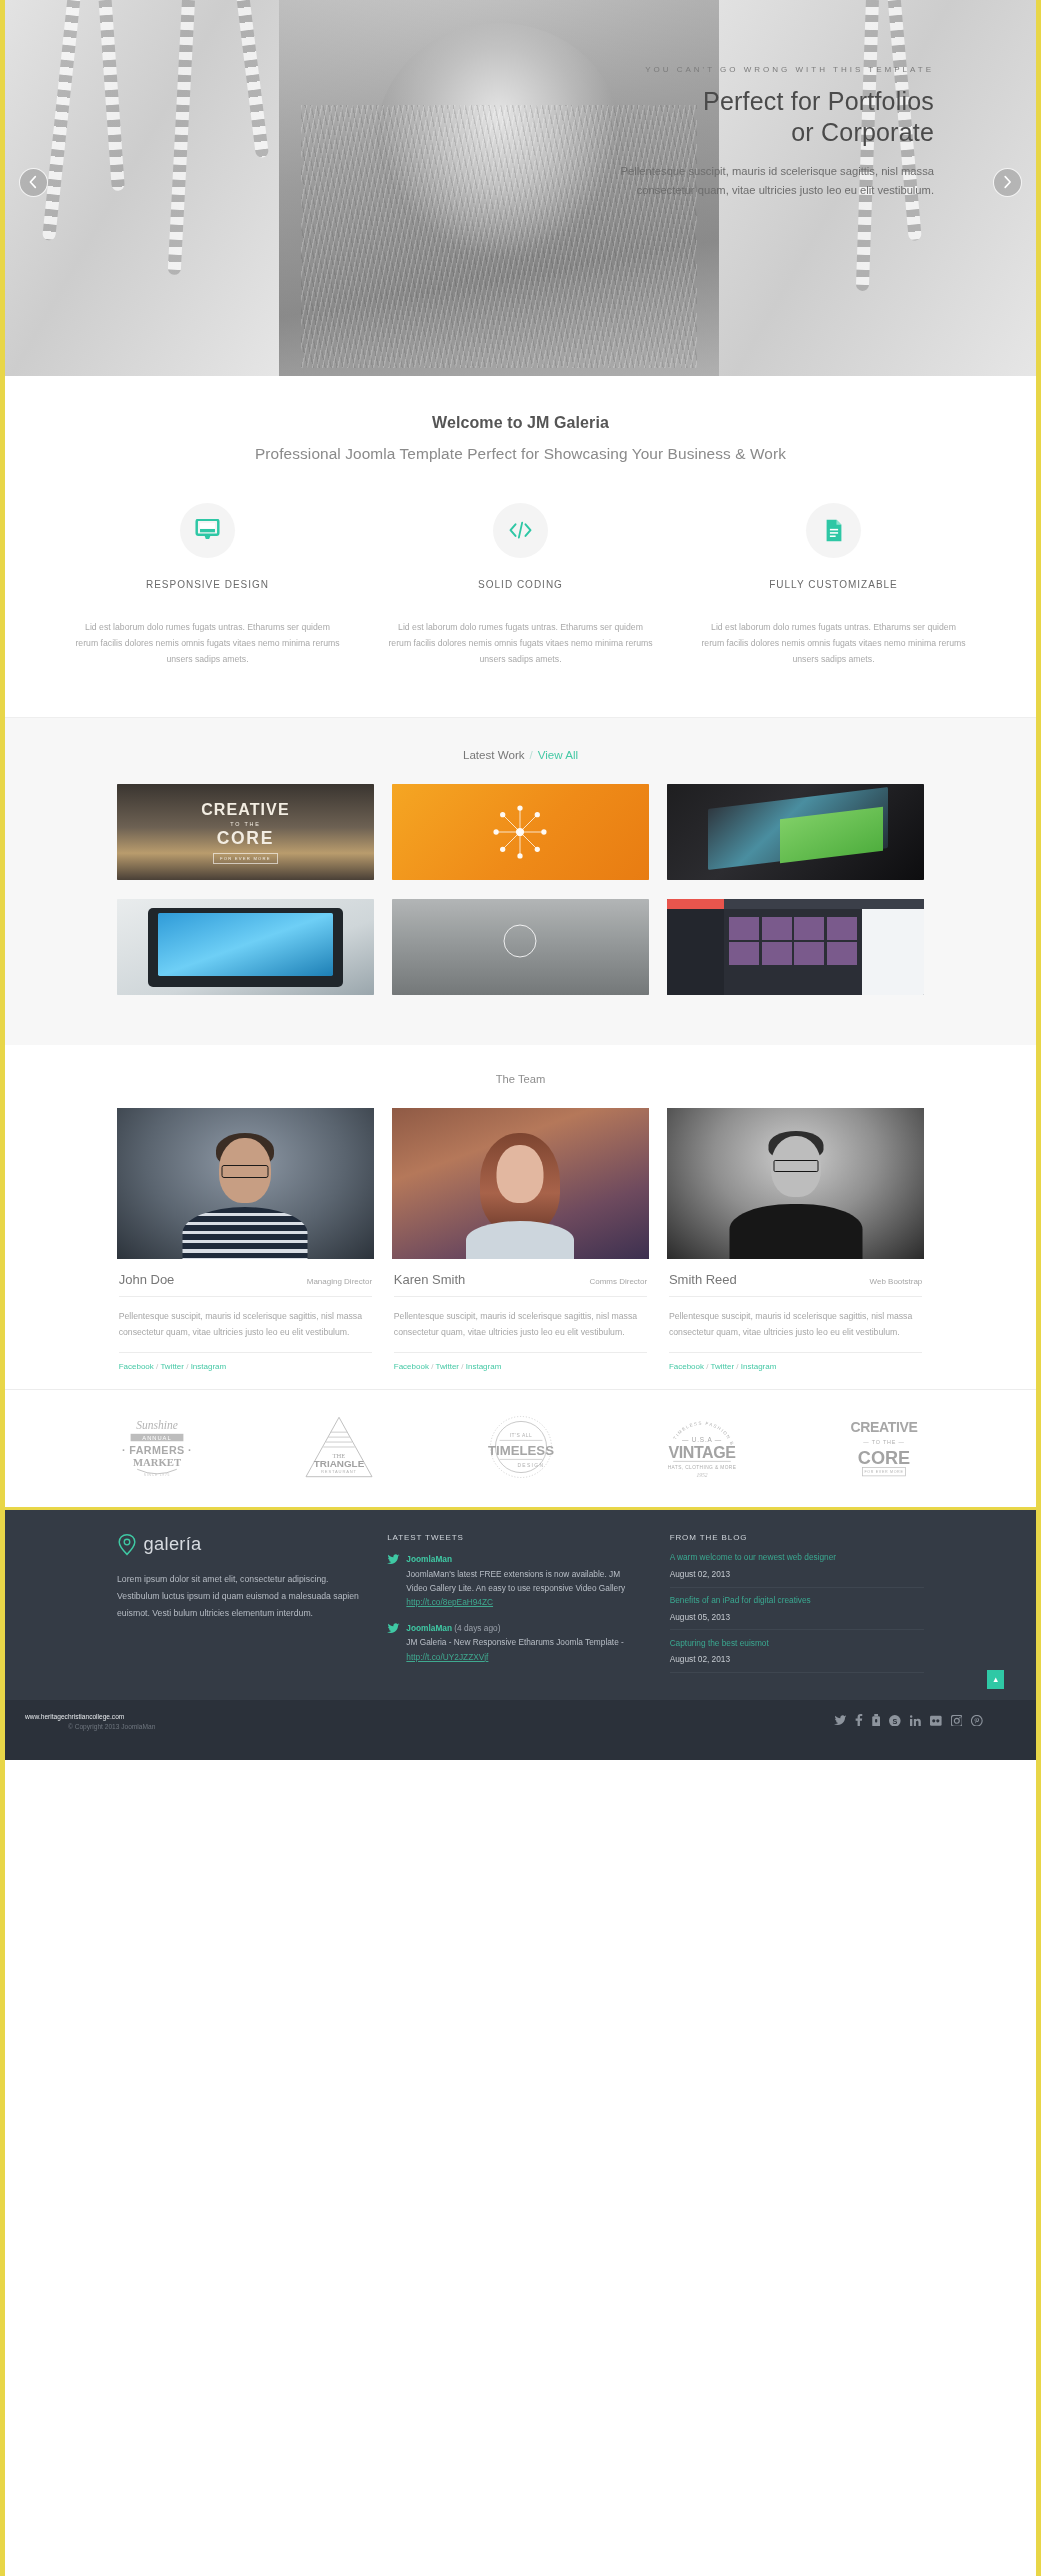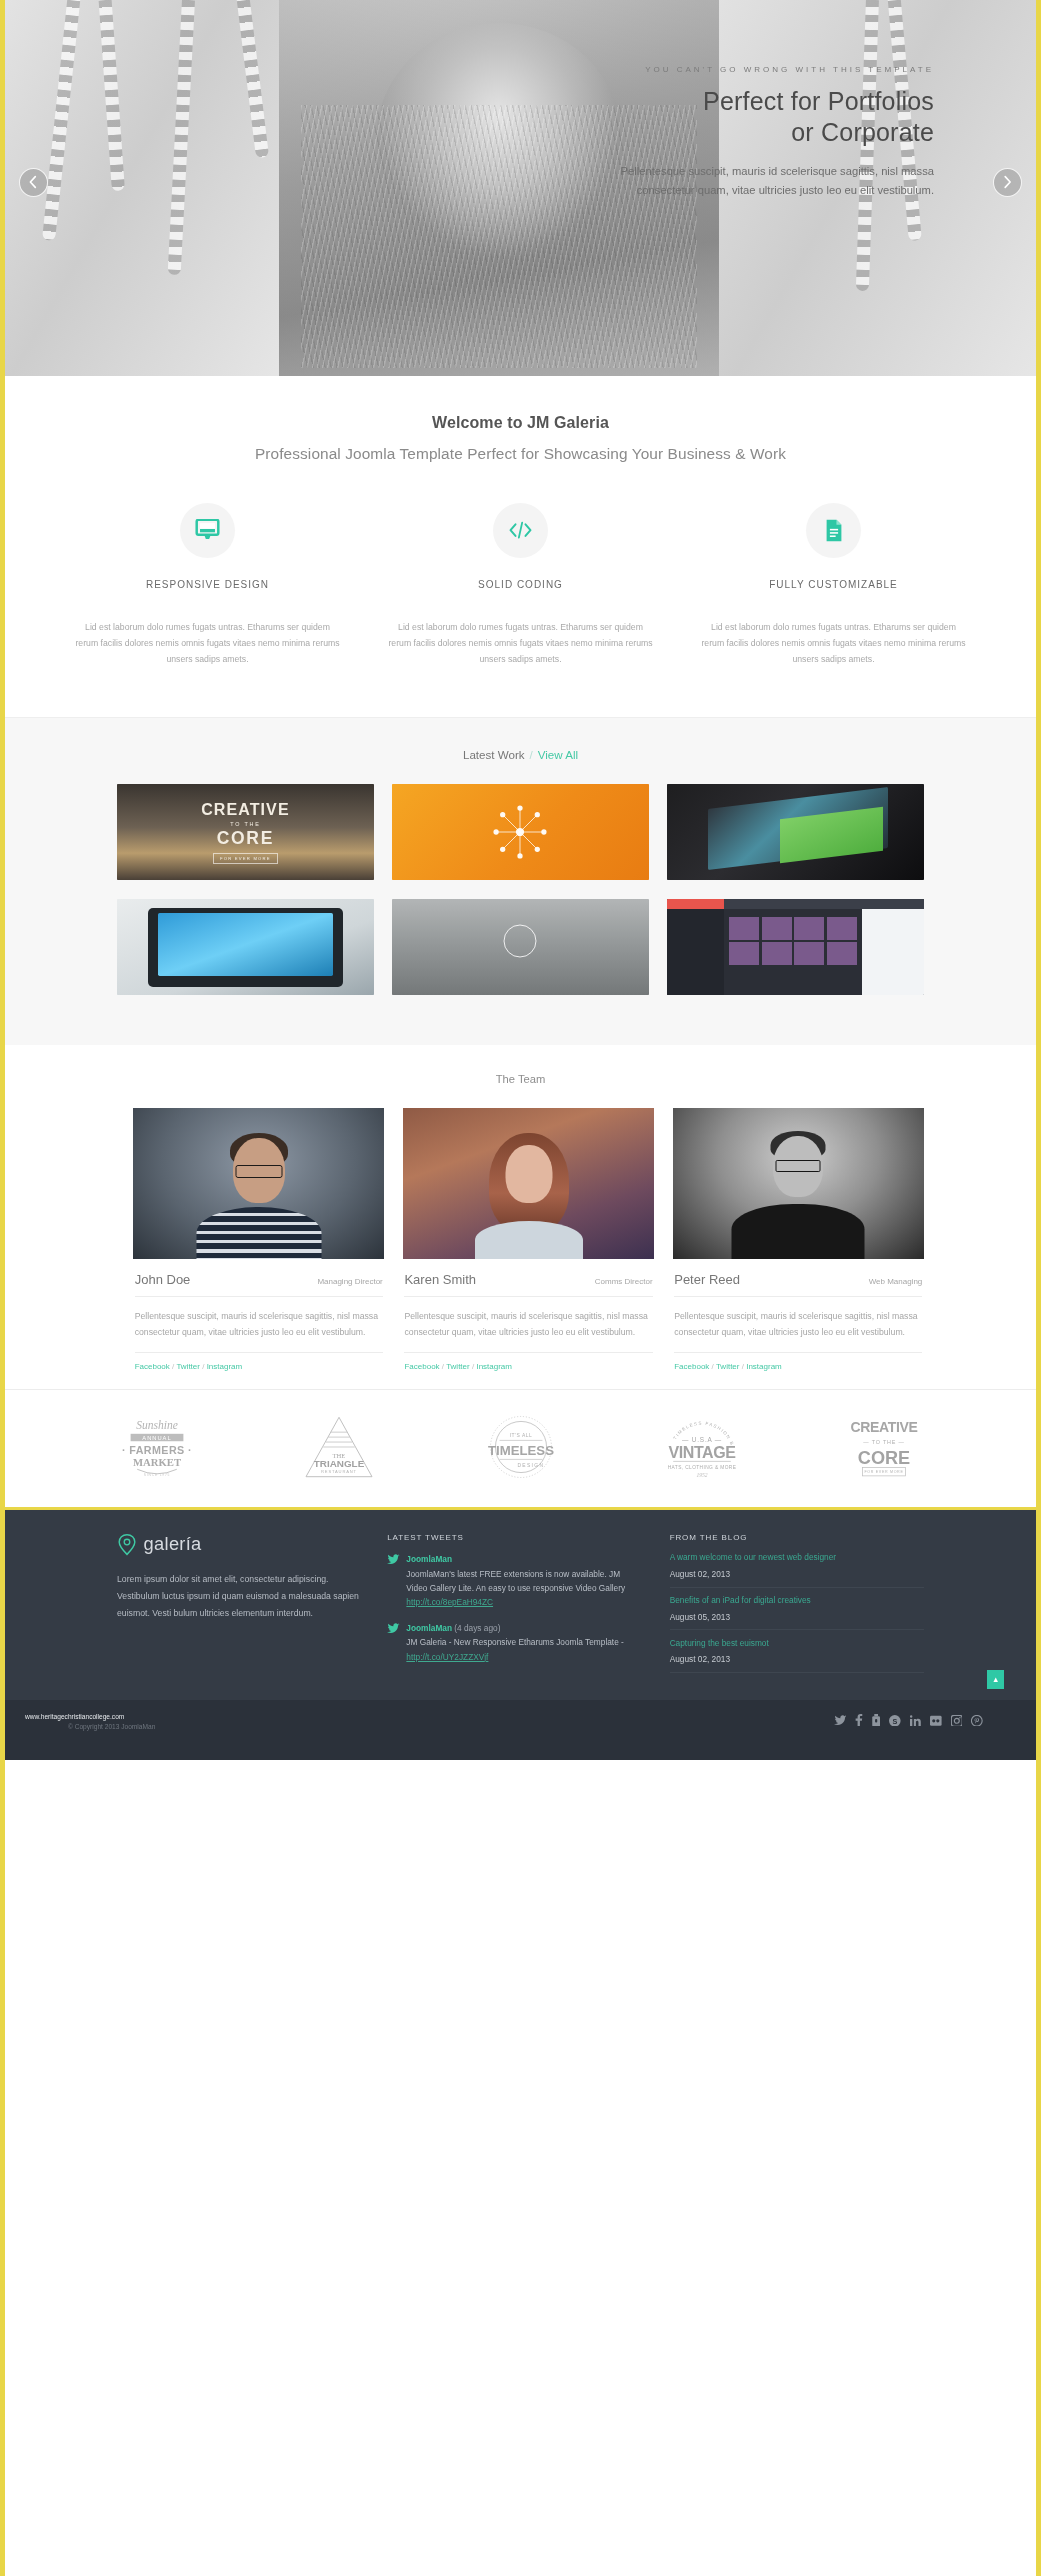--- a/index.html
+++ b/index.html
@@ -273,21 +273,21 @@
     line-height: 1.4;
     letter-spacing: 0.2px;
     text-shadow: 0 0.8px 2.5px rgba(0,0,0,.12);
   }
 
   
   .team { background: #fff; padding: 28px 0 0; }
   .team-head { text-align: center; font-size: 11.2px; color: #8d8d8d; margin-bottom: 23px; font-weight: 400; }
   .team-grid {
     display: grid; grid-template-columns: repeat(3, 1fr);
-    gap: 0 18.3px; padding: 0 112px; margin-left: 16px;
+    gap: 0 18.3px; padding: 0 112px;
   }
   .member-photo { height: 151px; position: relative; overflow: hidden; }
   .mp1 { background: radial-gradient(ellipse at 50% 35%, #8e99a6 0%, #5a646f 55%, #2c333b 100%); }
   .mp2 { background: linear-gradient(160deg, #8f5a45 0%, #b5785a 30%, #6e4a5e 70%, #3c3050 100%); }
   .mp3 { background: radial-gradient(ellipse at 50% 32%, #cfcfcf 0%, #8f8f8f 45%, #2a2a2a 100%); filter: grayscale(1); }
   .head-shape {
     position:absolute; left: 50%; transform: translateX(-50%);
     border-radius: 48% 48% 44% 44%;
   }
   .mp1 .head-shape { top: 30px; width: 52px; height: 65px; background: #c79e83; }
@@ -582,22 +582,22 @@
 
       <div class="member">
         <div class="member-photo mp3">
           <div class="hair"></div>
           <div class="head-shape"></div>
           <div class="glasses"></div>
           <div class="body"></div>
         </div>
         <div class="member-body">
           <div class="member-row">
-            <span class="member-name">Peter Reed</span>
-            <span class="member-role">Web Managing</span>
+            <span class="member-name">Smith Reed</span>
+            <span class="member-role">Web Bootstrap</span>
           </div>
           <div class="member-desc">Pellentesque suscipit, mauris id scelerisque sagittis, nisl massa consectetur quam, vitae ultricies justo leo eu elit vestibulum.</div>
           <div class="member-social">
             <a href="#">Facebook</a>
             <span>/</span>
             <a href="#">Twitter</a>
             <span>/</span>
             <a href="#">Instagram</a>
           </div>
         </div>

